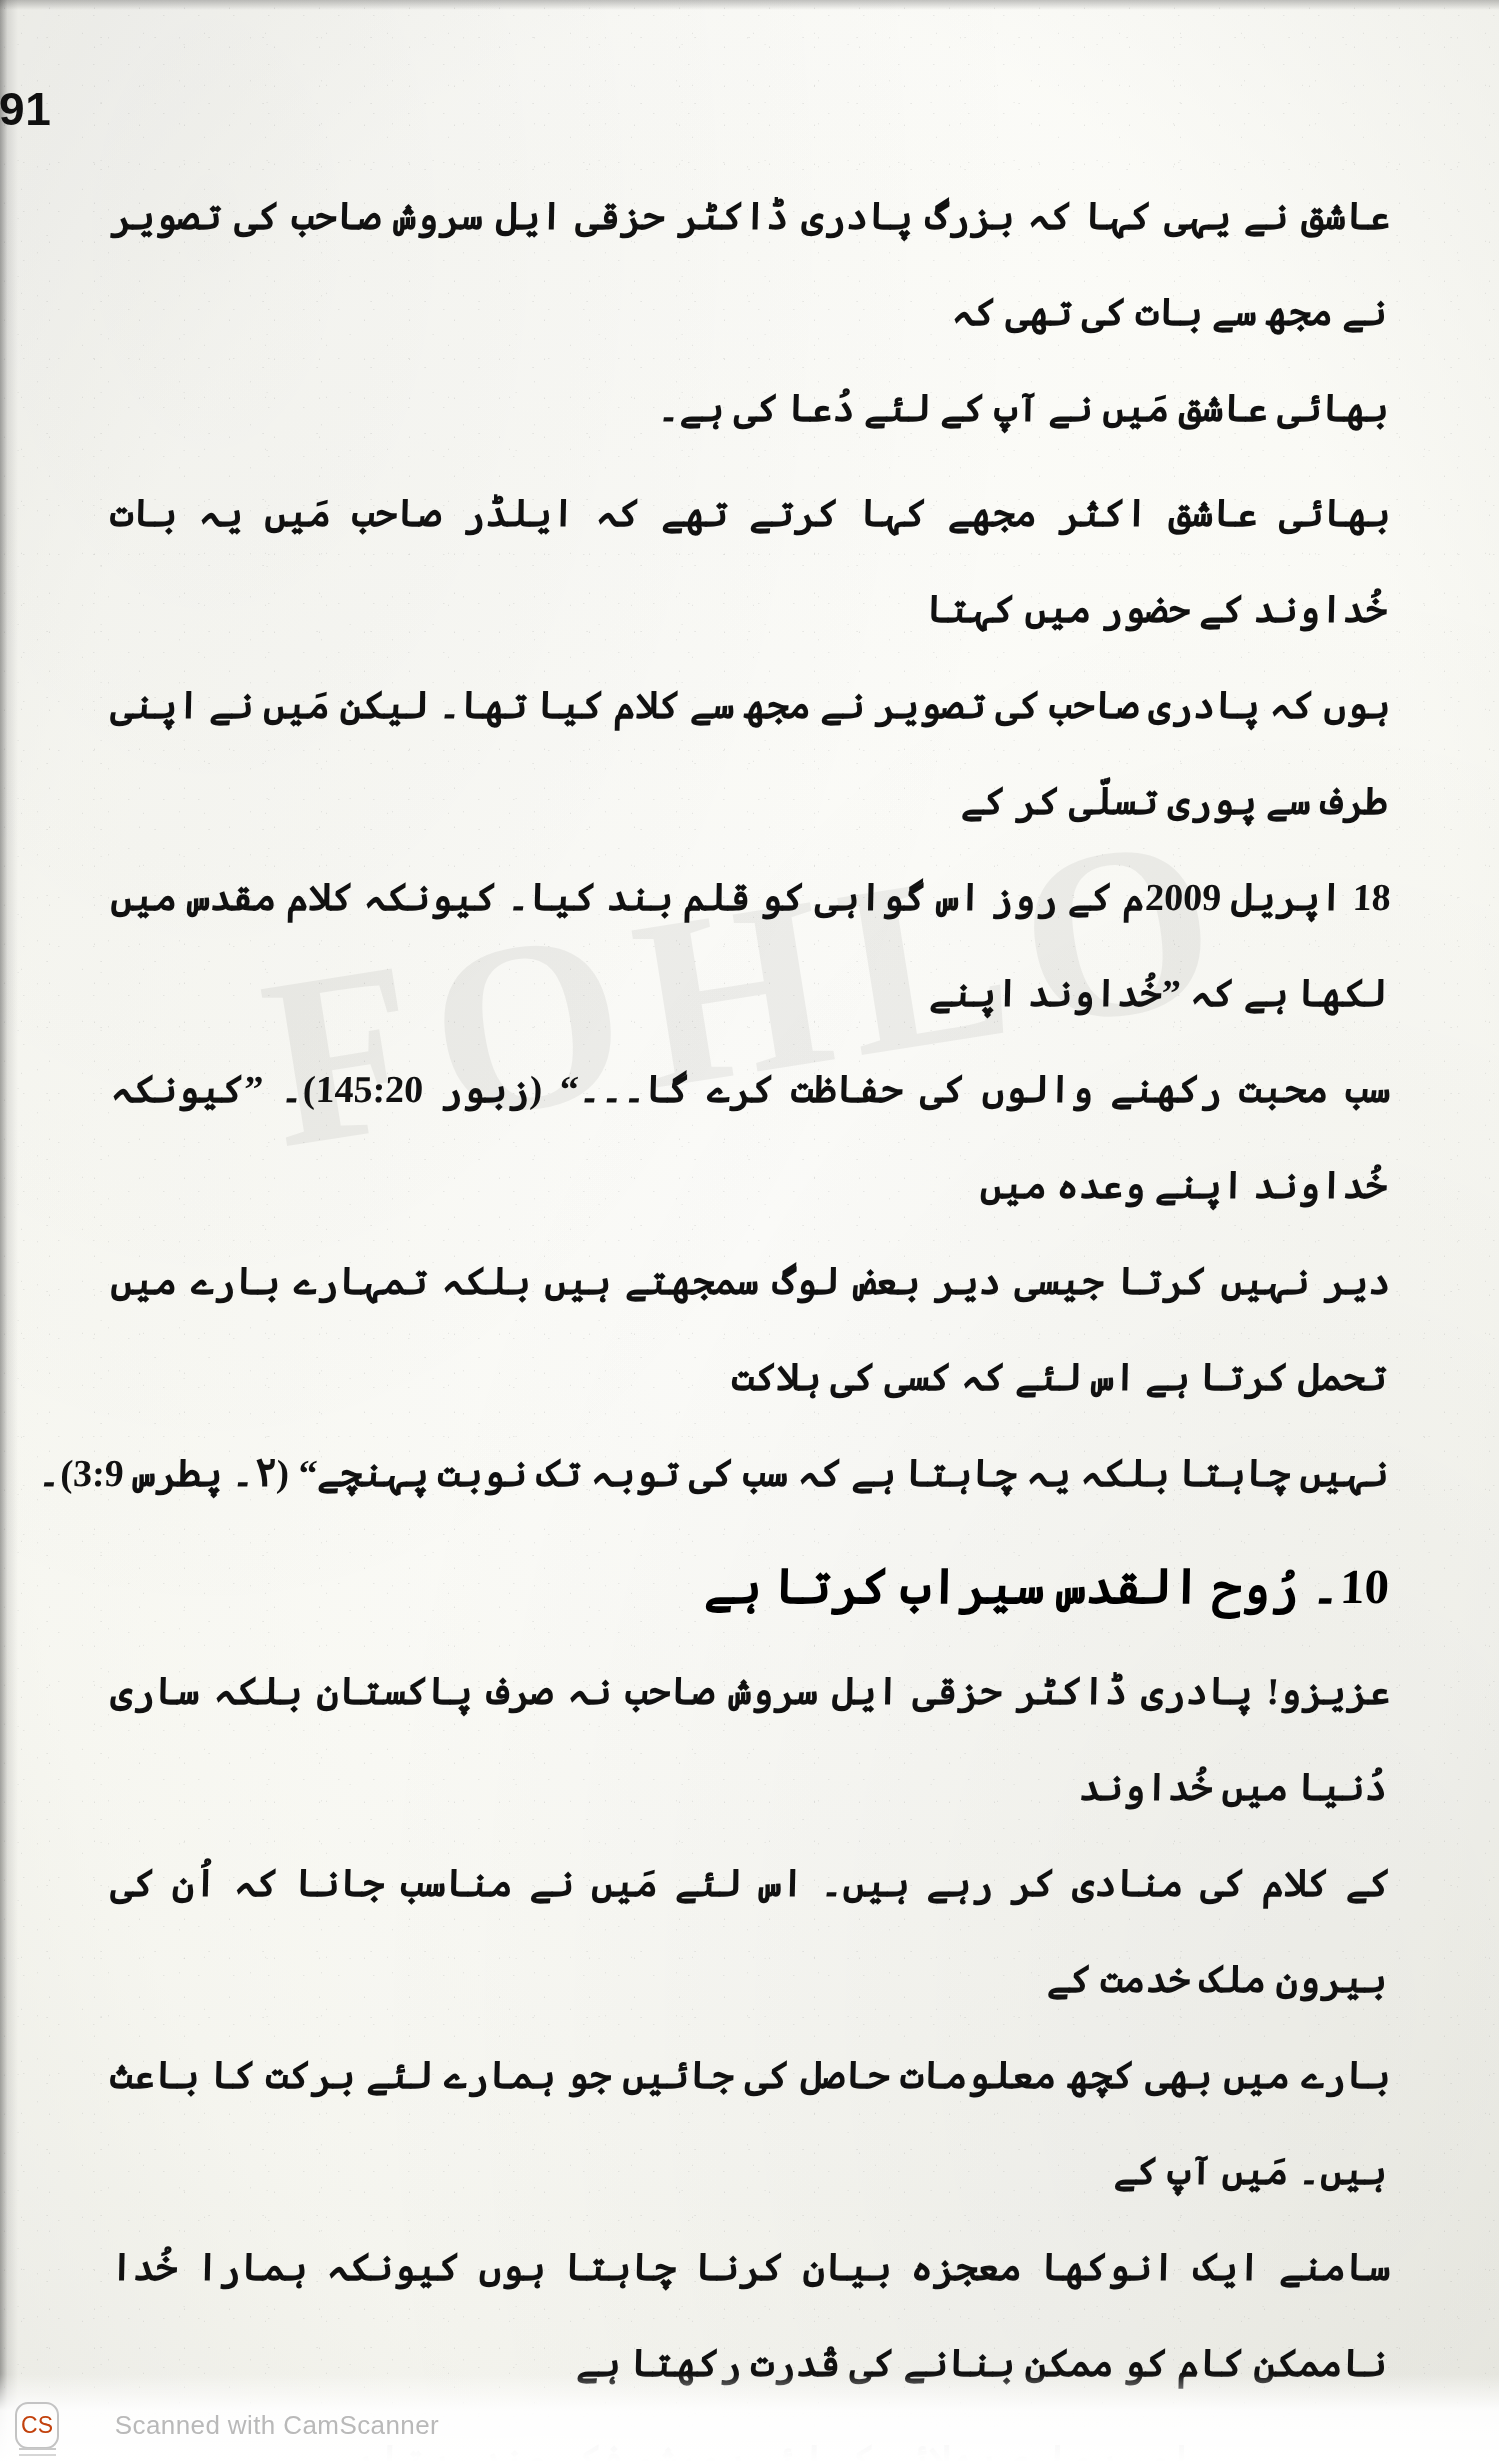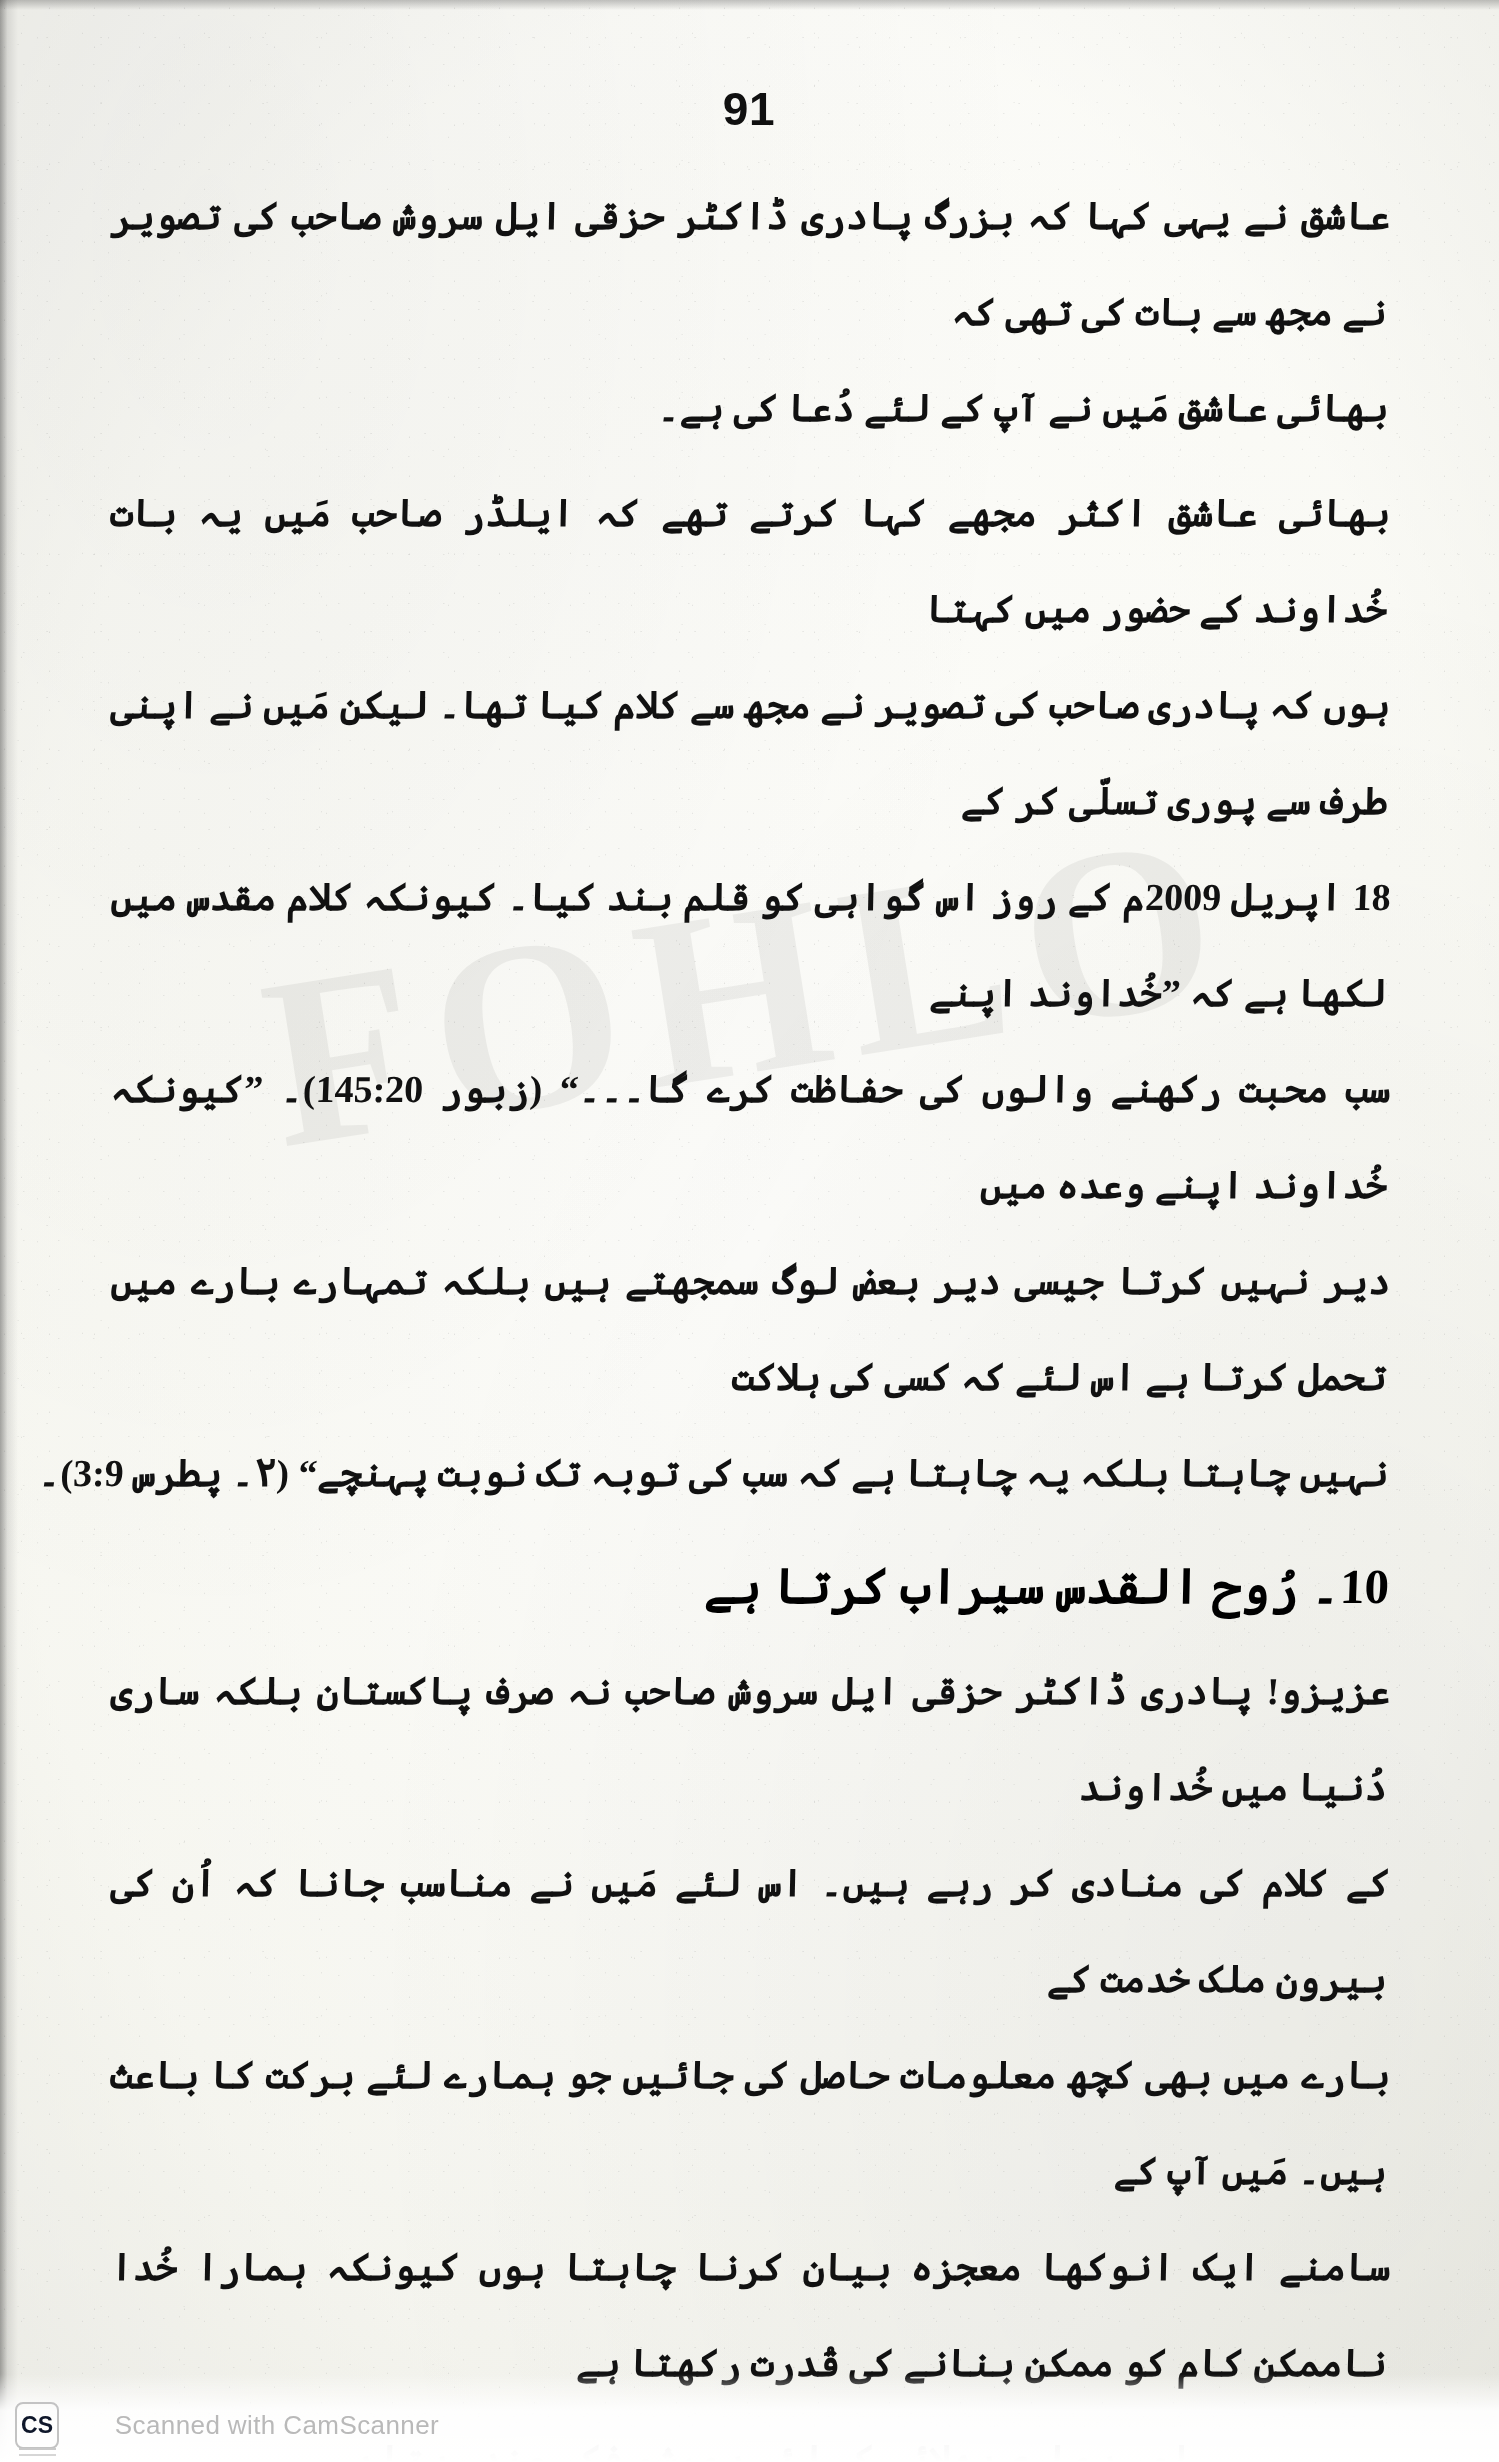--- a/index.html
+++ b/index.html
@@ -77,21 +77,21 @@
     user-select: none;
     line-height: 1;
   }
 
   
   .page-number {
     position: absolute;
     top: 82px;
     left: 0;
     right: 0;
-    text-align: center;
+    text-align: left;
     font-family: "Liberation Sans", "DejaVu Sans", sans-serif;
     font-size: 46px;
     font-weight: 700;
     color: #101010;
     letter-spacing: 0.7px;
   }
 
   
   .content {
     position: absolute;
@@ -147,28 +147,28 @@
     bottom: 13.3px;
     display: flex;
     align-items: center;
     gap: 11.8px;
     direction: ltr;
   }
   .cs-logo {
     width: 40px;
     height: 43px;
     border: 2.9px solid #c3c3c3;
-    border-radius: 8px;
+    border-radius: 13px;
     display: flex;
     align-items: center;
     justify-content: center;
     font-family: "Liberation Sans", "DejaVu Sans", sans-serif;
     font-size: 23px;
-    font-weight: 700;
-    color: #0f172a;
+    font-weight: 400;
+    color: #c2410c;
     position: relative;
     background: transparent;
   }
   .cs-logo::after {
     content: "";
     position: absolute;
     left: 1.5px; right: 1.5px; bottom: -8.8px;
     height: 3.7px;
     border-top: 2.9px solid #c9c9c9;
     border-bottom: 2.9px solid #d6d6d6;

